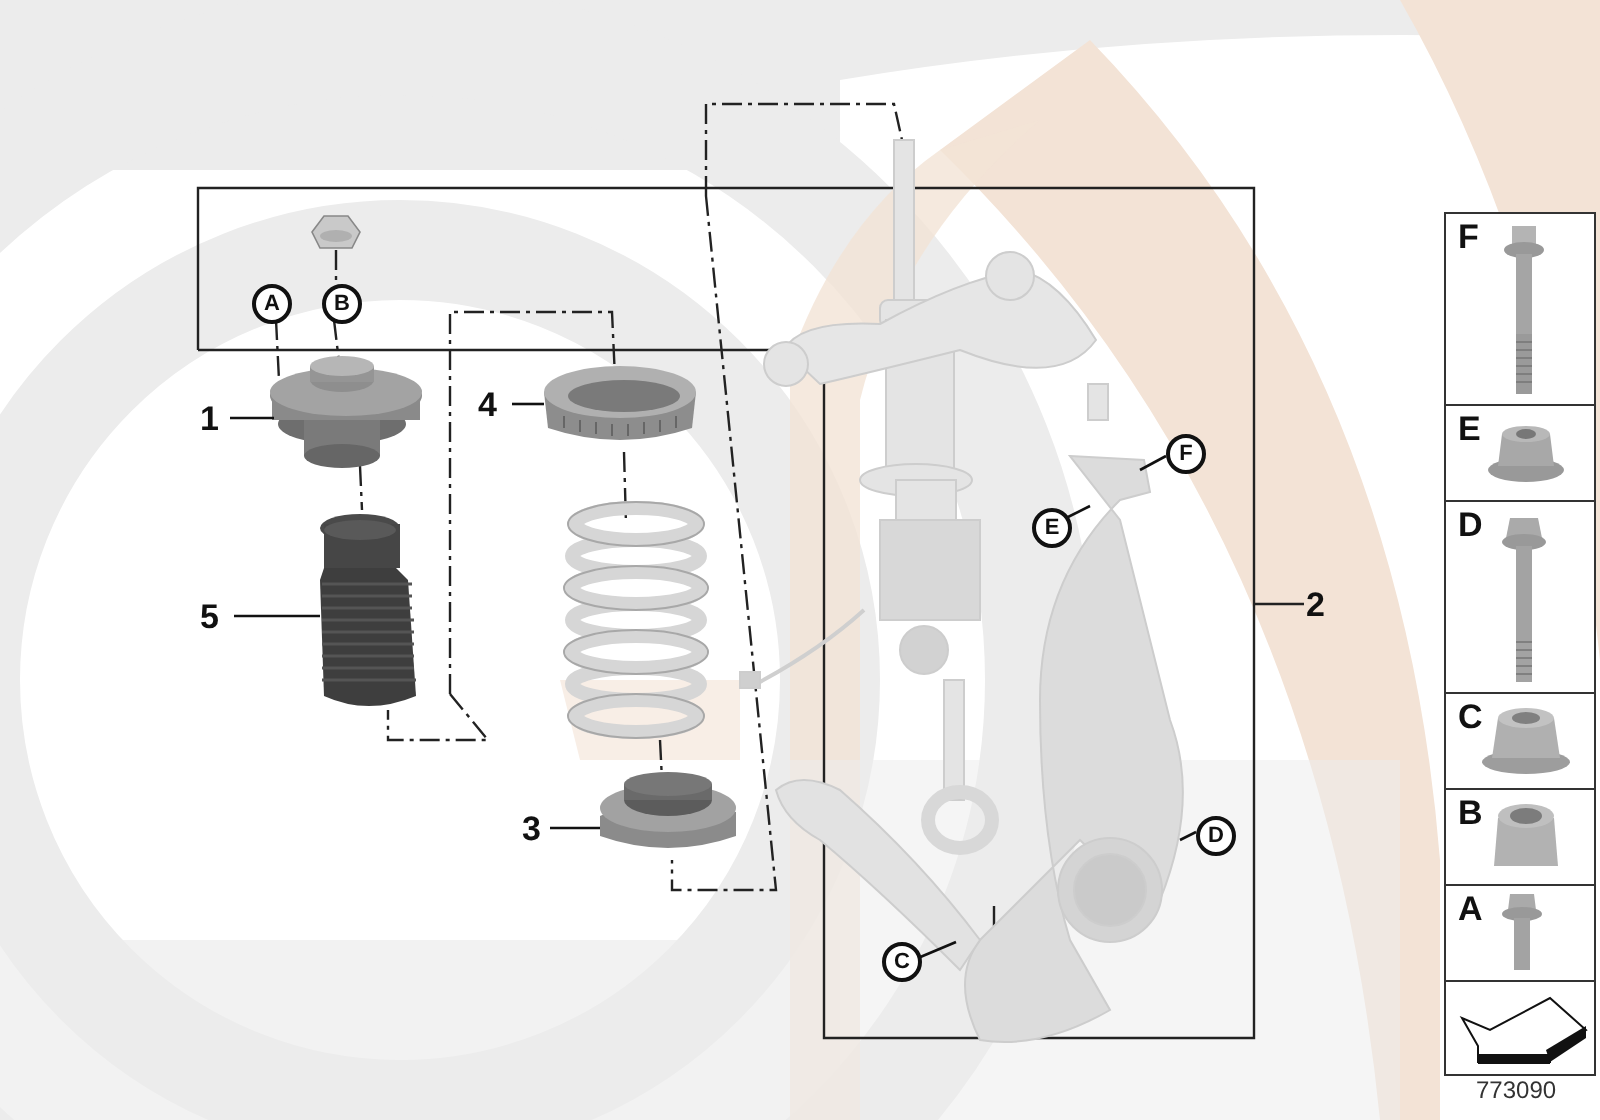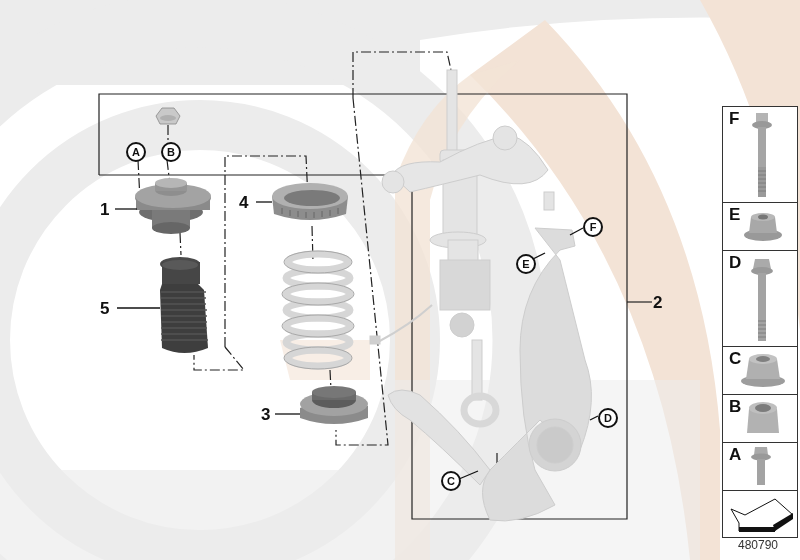--- a/index.html
+++ b/index.html
@@ -248,13 +248,13 @@
   </svg>
 </div>
 <div class="panel" style="top:490px;width:76px;height:48px;border-bottom:1px solid #333;">
   <svg width="76" height="48">
     <path d="M8 18 L16 32 L16 40 L52 40 L52 34 L70 24 L52 8 L22 24 Z" fill="#fff" stroke="#111" stroke-width="1"></path>
     <rect x="16" y="36" width="36" height="5" fill="#111"></rect>
     <path d="M50 34 L70 22 L70 28 L52 40 Z" fill="#111"></path>
   </svg>
 </div>
 
-<div class="code">480790</div>
+<div class="code">773090</div>
 
 </body></html>

